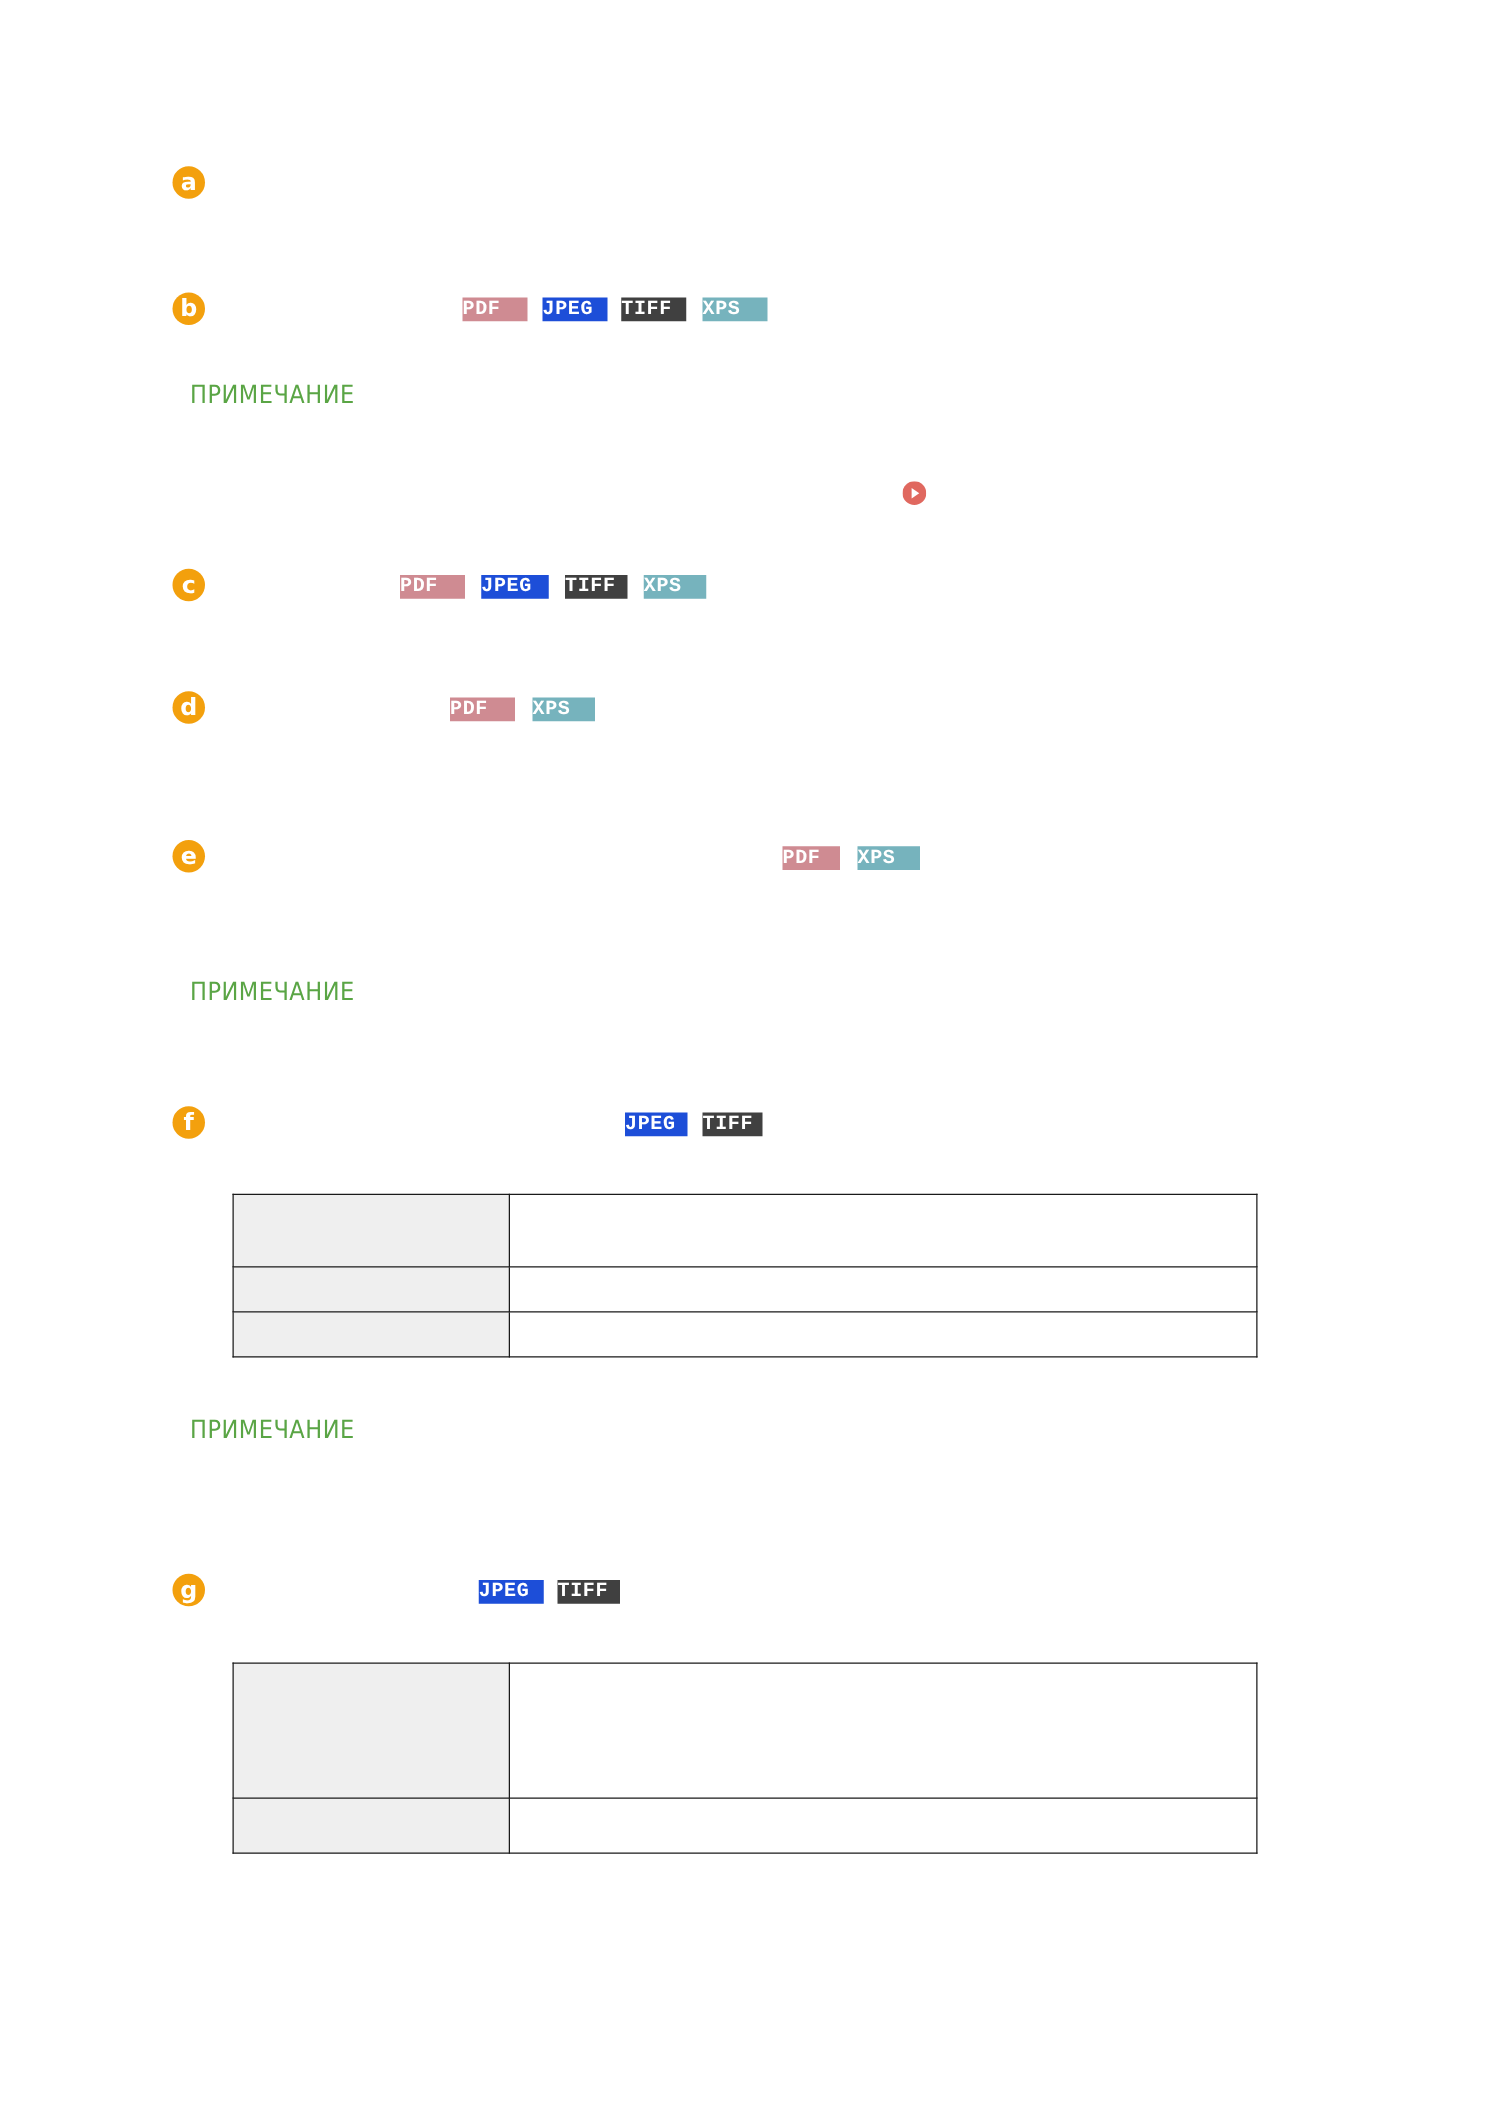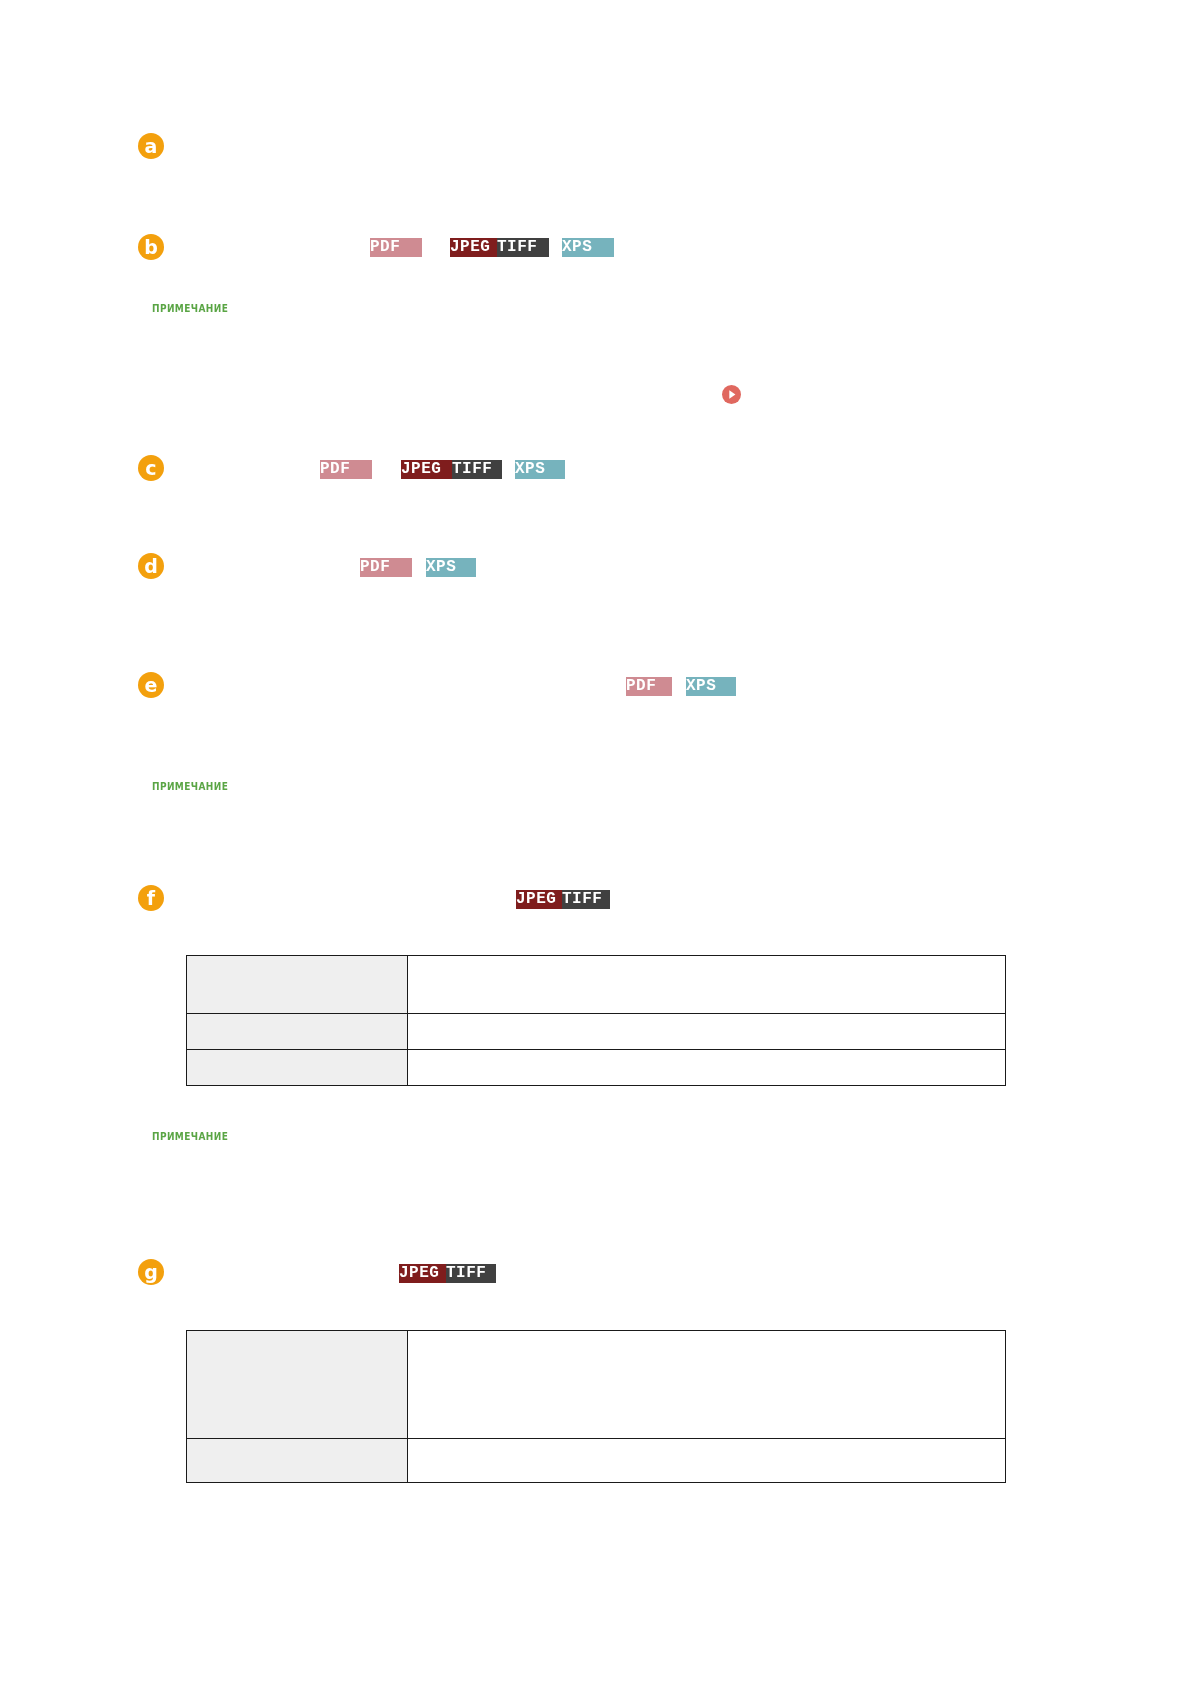--- a/index.html
+++ b/index.html
@@ -46,31 +46,31 @@
     color: #ffffff;
     font-family: Liberation Mono, monospace;
     font-size: 16px;
     font-weight: 700;
     text-align: left;
     letter-spacing: 0.5px;
     box-sizing: border-box;
     white-space: nowrap;
   }
   .badge-pdf  { background: #cf8b92; }
-  .badge-jpeg { background: #7f1d1d; margin-left: 16px; }
+  .badge-jpeg { background: #1d4ed8; }
   .badge-tiff { background: #404040; }
   .badge-xps  { background: #76b3bd; }
 
   
   .note-heading {
     position: absolute;
     color: #5aa545;
     font-family: "DejaVu Sans Condensed", "DejaVu Sans", sans-serif;
-    font-size: 10px;
-    font-weight: 700;
+    font-size: 20px;
+    font-weight: 400;
     letter-spacing: 0.4px;
     white-space: nowrap;
   }
 
   
   .play-icon {
     position: absolute;
     width: 19px;
     height: 19px;
   }

